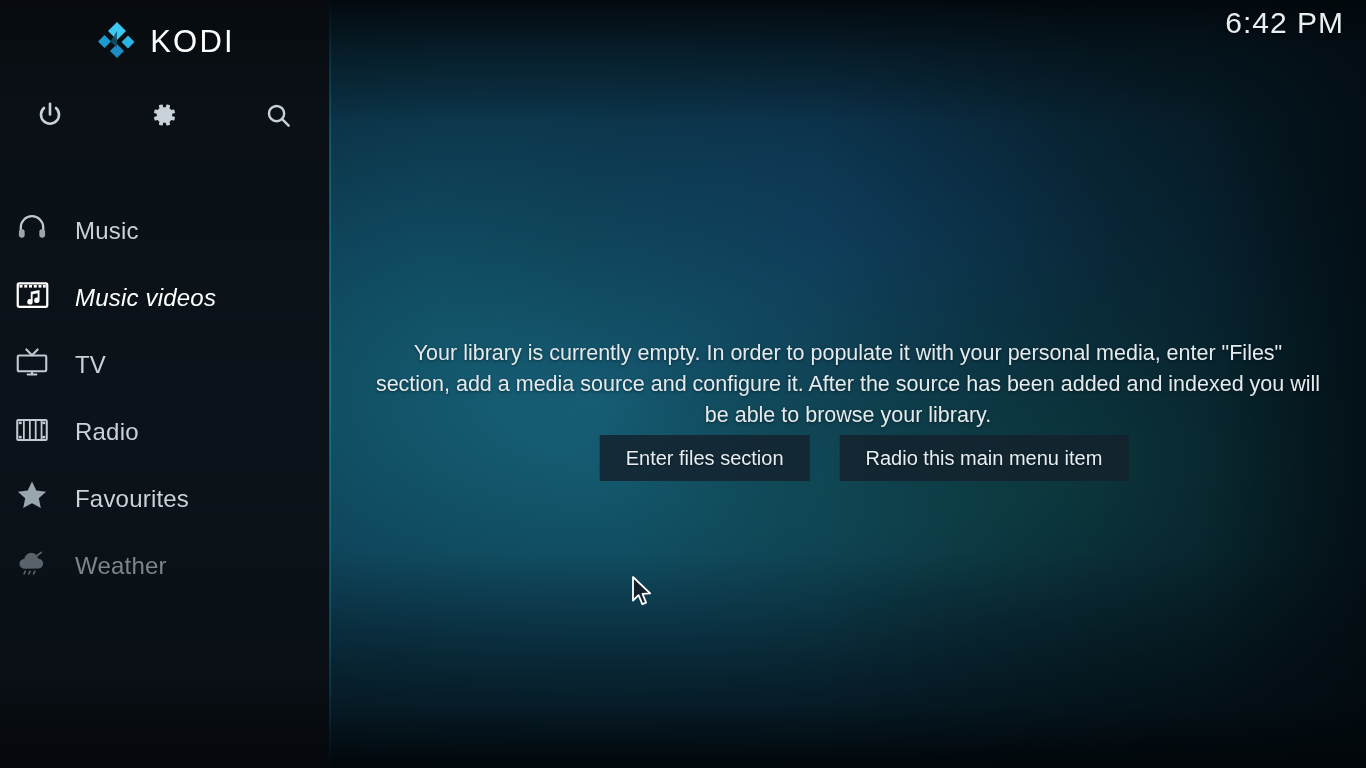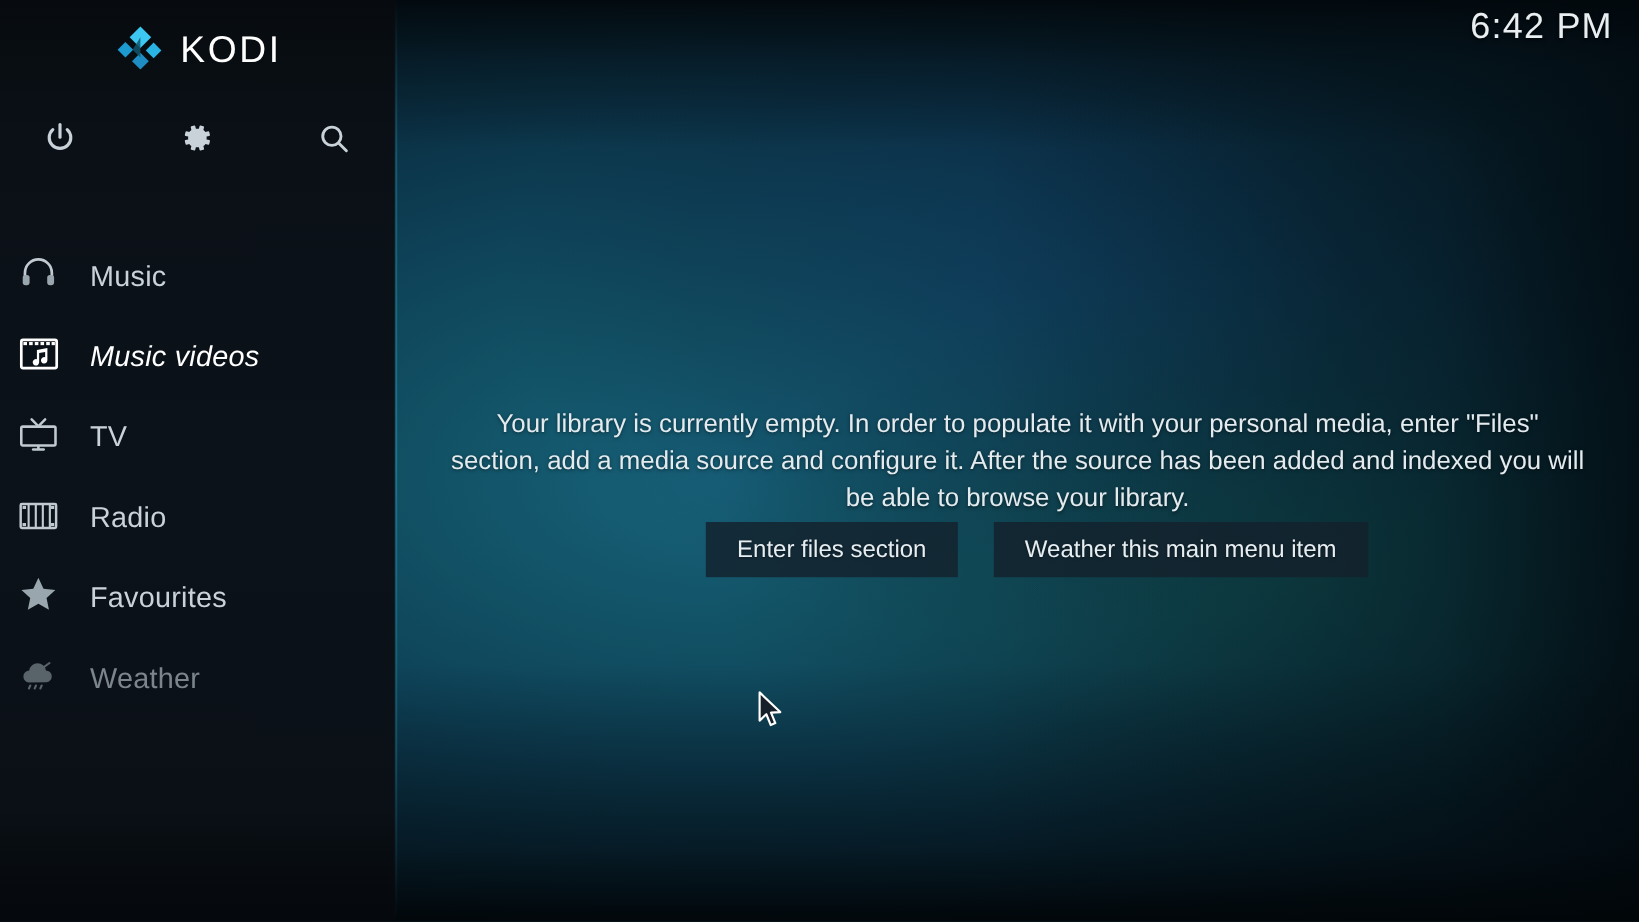--- a/index.html
+++ b/index.html
@@ -206,21 +206,21 @@
   <div class="bg-green"></div>
   <div class="bg-blue2"></div>
   <div class="bg-vignette"></div>
 
   <div class="clock">6:42 PM</div>
 
   <div class="content">
     <div class="empty-msg">Your library is currently empty. In order to populate it with your personal media, enter "Files" section, add a media source and configure it. After the source has been added and indexed you will be able to browse your library.</div>
     <div class="btn-row">
       <button class="btn">Enter files section</button>
-      <button class="btn">Weather this main menu item</button>
+      <button class="btn">Radio this main menu item</button>
     </div>
   </div>
 
   <div class="sidebar">
 
     <div class="logo-row">
       <div class="logo-mark">
         <svg width="44" height="44" viewBox="0 0 44 44">
           <g>
             <path d="M22 3 L31 12 L22 21 L13 12 Z" fill="#3cc8f0"></path>

